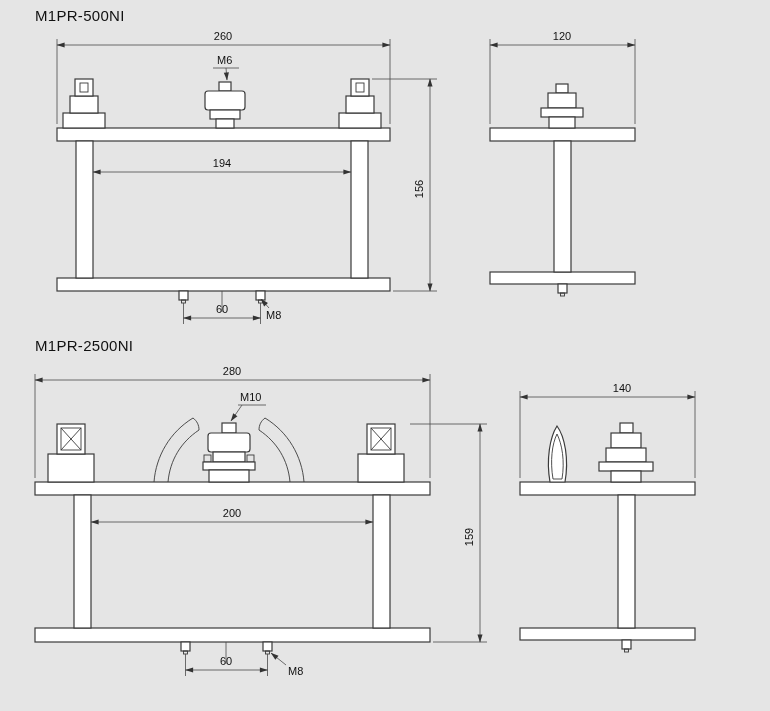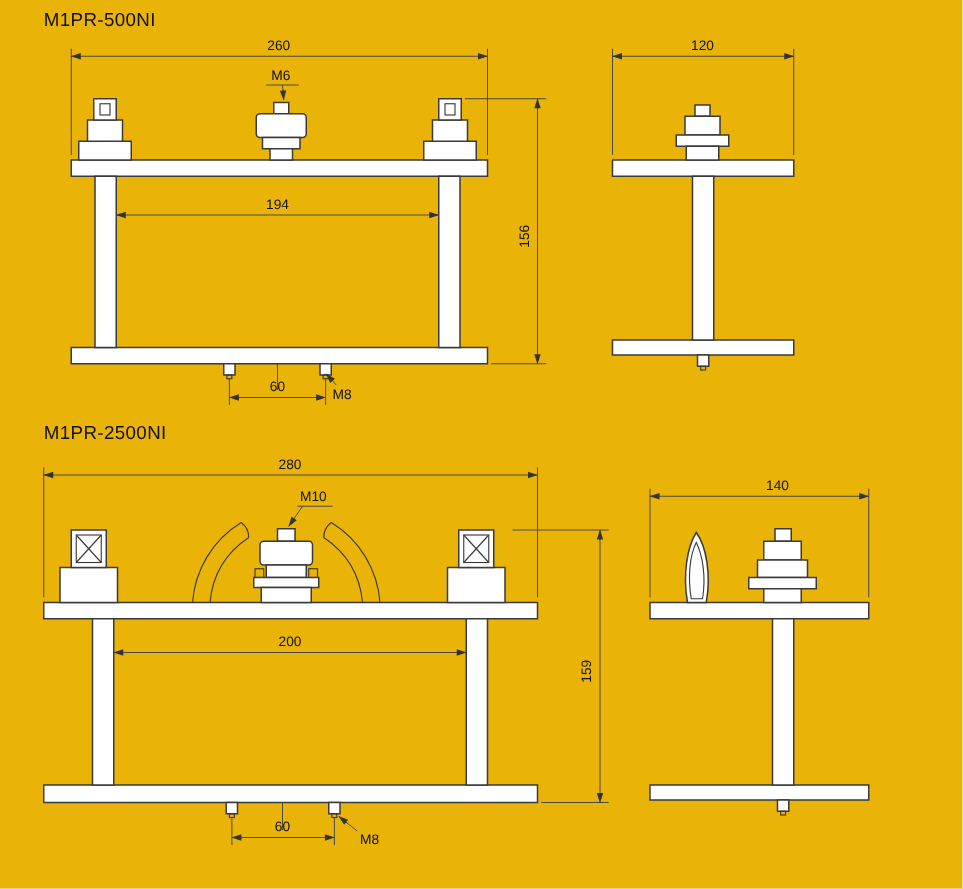--- a/index.html
+++ b/index.html
@@ -1,19 +1,19 @@
 <!DOCTYPE html>
 <html><head>
 <meta charset="utf-8">
 <style>
   html,body{margin:0;padding:0;background:#ffffff;}
   .sheet{
     position:relative;
     width:770px;height:711px;
-    background:#eab308;
+    background:#e5e5e5;
     font-family:"Liberation Sans",sans-serif;
     overflow:hidden;
   }
   svg text{font-family:"Liberation Sans",sans-serif;}
   .part{fill:#ffffff;stroke:#3a3a3a;stroke-width:1.2;}
   .part-thin{fill:none;stroke:#3a3a3a;stroke-width:0.9;}
   .dim{stroke:#4a4a4a;stroke-width:0.8;fill:none;}
   .dim-text{font-size:11px;fill:#111111;}
   .title-text{font-size:15px;fill:#111111;letter-spacing:0.3px;}
 </style>

